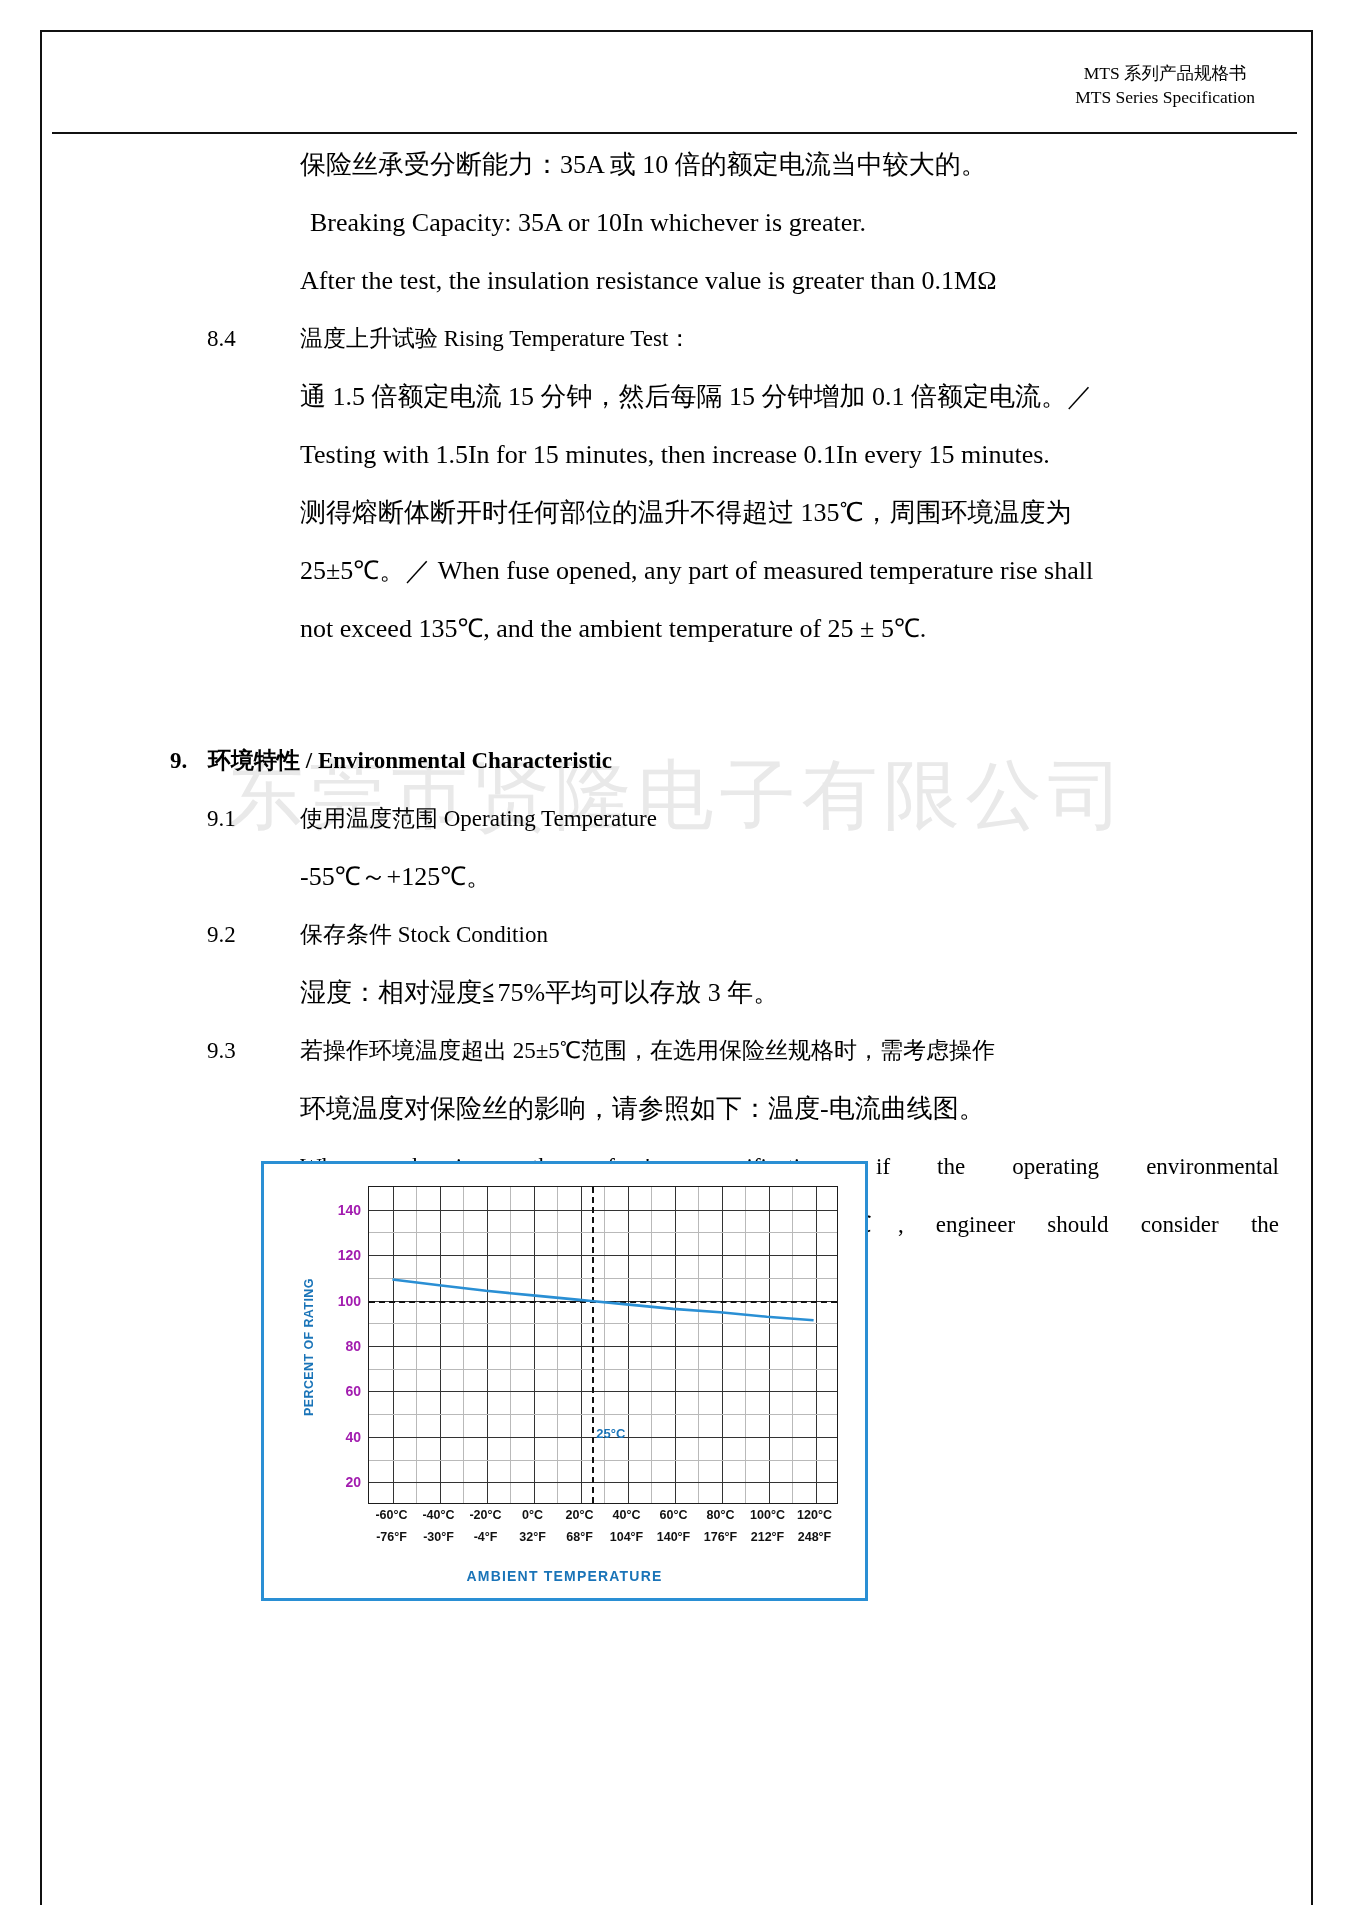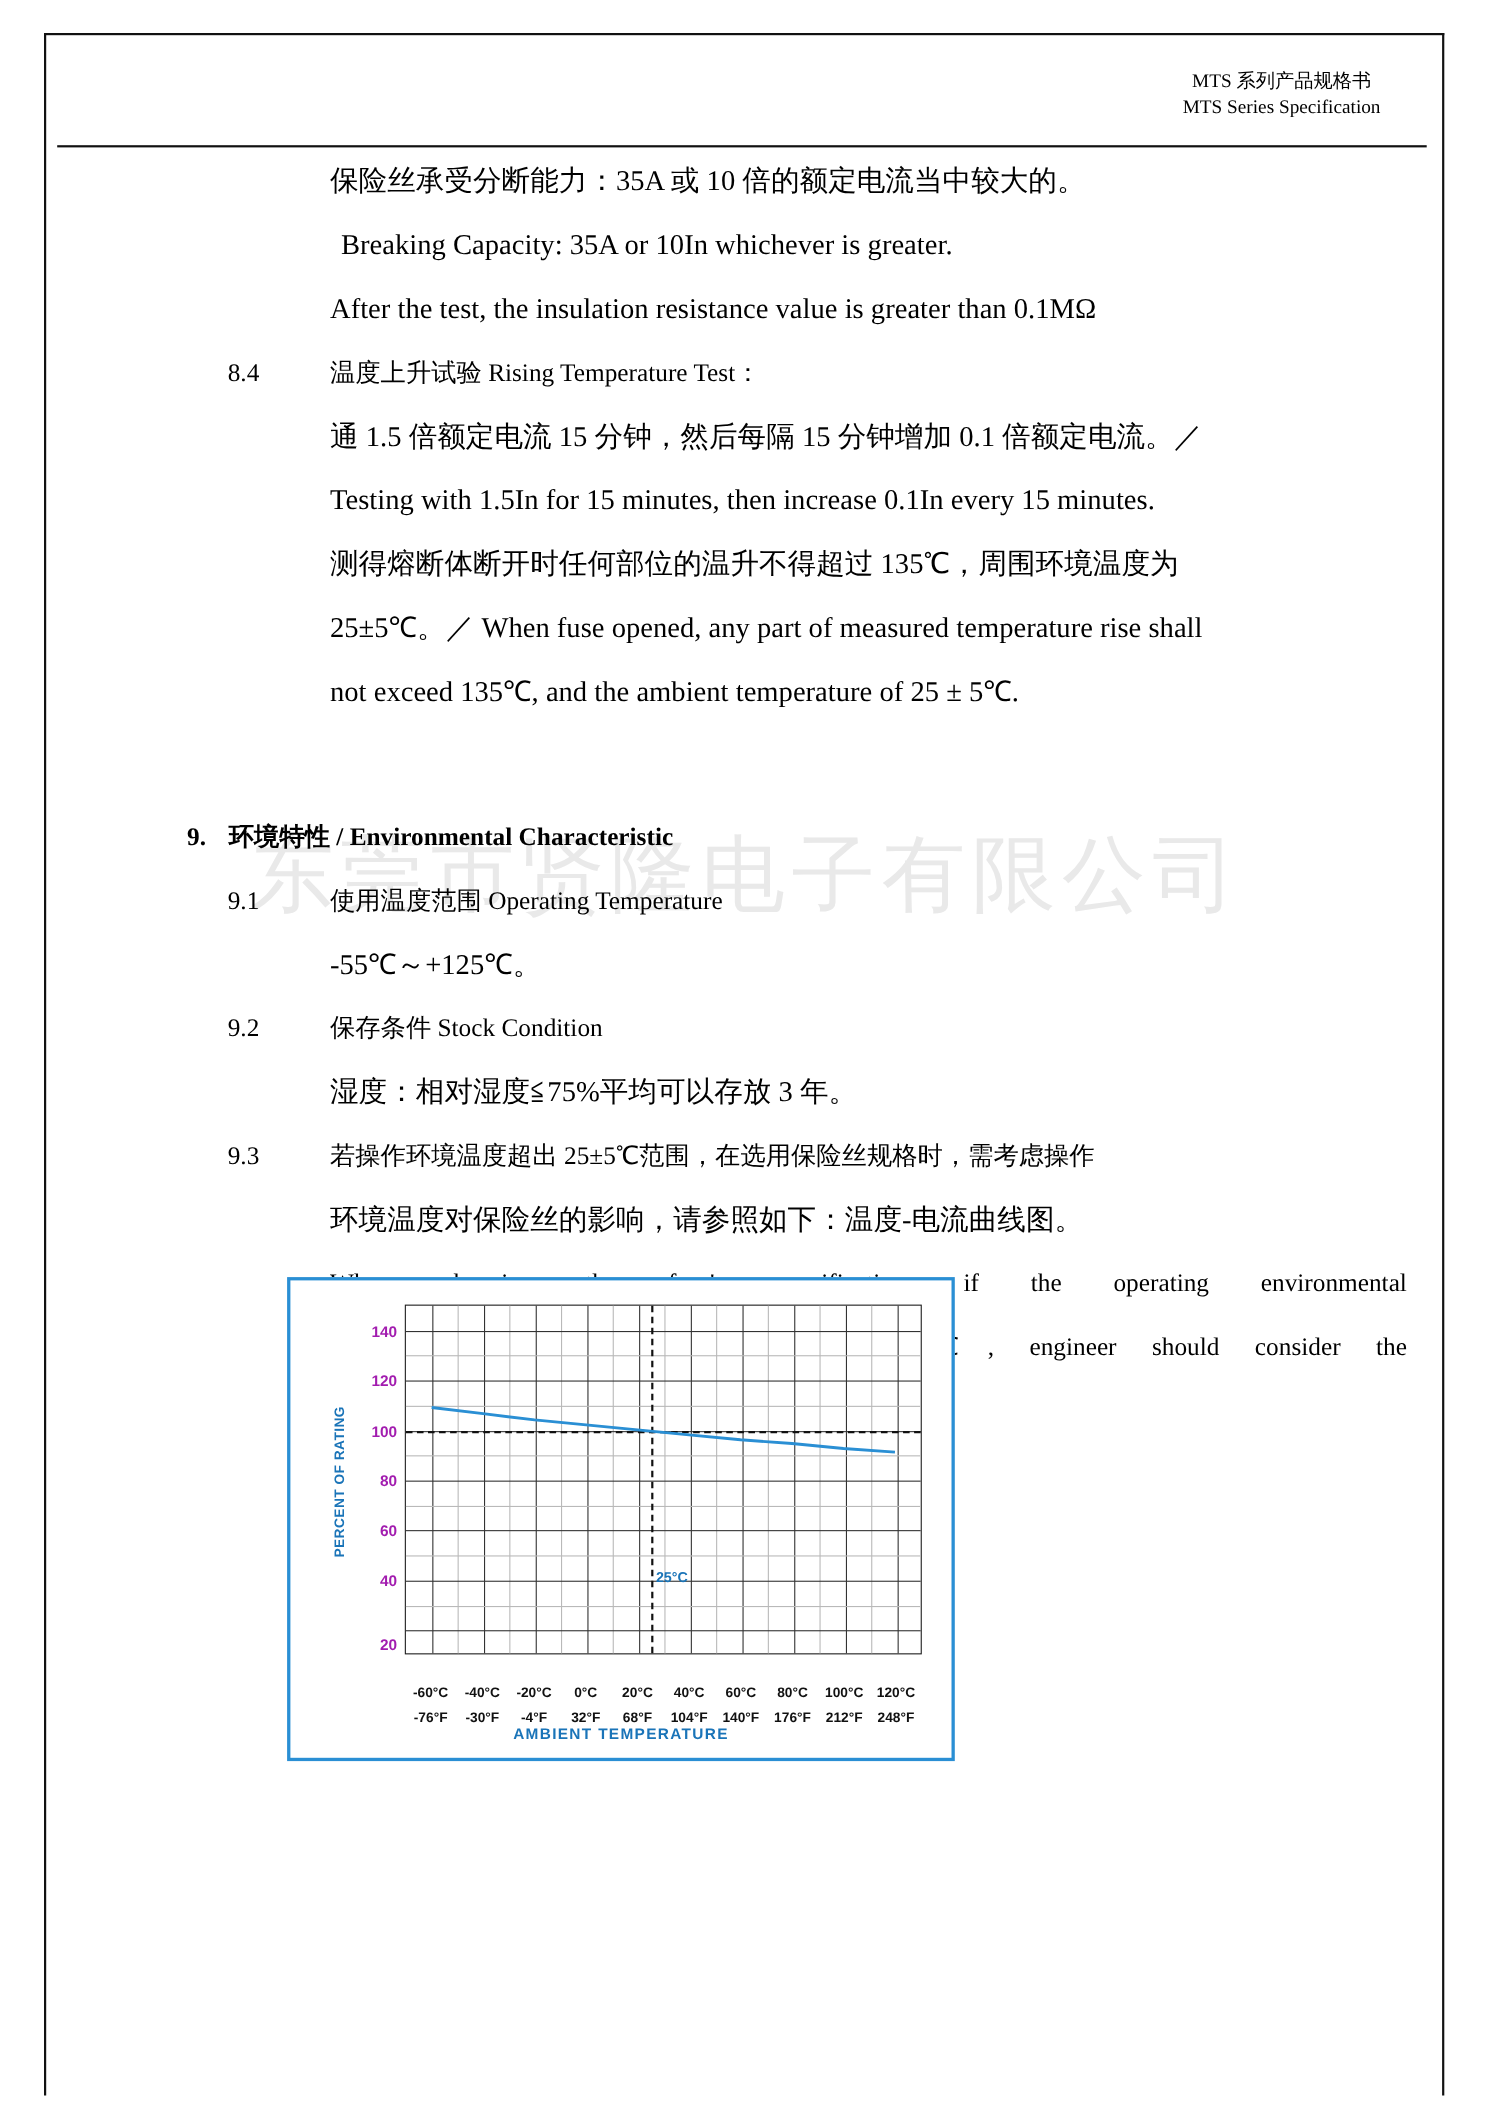--- a/index.html
+++ b/index.html
@@ -195,21 +195,21 @@
 
   #curve{position:absolute;left:0;top:0;width:100%;height:100%;}
 
   #xlabels{
     position:absolute;
     left:104px;
     top:344px;
     width:470px;
     height:60px;
   }
-  .xrow{position:absolute;left:0;width:100%;height:18px;margin-top:24px;}
+  .xrow{position:absolute;left:0;width:100%;height:18px;}
   .xrow.c{top:0;}
   .xrow.f{top:22px;}
   .xtick{
     position:absolute;
     transform:translateX(-50%);
     font-family:"Liberation Sans", sans-serif;
     font-weight:bold;
     font-size:12.5px;
     color:#111;
     white-space:nowrap;
@@ -323,21 +323,21 @@
           <div class="gridh minor" style="top: 181.714px;"></div>
           <div class="gridh" style="top: 159px;"></div>
           <div class="gridh minor" style="top: 136.286px;"></div>
           <div class="gridh" style="top: 113.571px;"></div>
           <div class="gridh minor" style="top: 90.8571px;"></div>
           <div class="gridh" style="top: 68.1429px;"></div>
           <div class="gridh minor" style="top: 45.4286px;"></div>
           <div class="gridh" style="top: 22.7143px;"></div>
         </div>
       <div id="ytick-layer">
-          <div class="ytick" style="top: 308px;">20</div>
+          <div class="ytick" style="top: 295px;">20</div>
           <div class="ytick" style="top: 249.857px;">40</div>
           <div class="ytick" style="top: 204.429px;">60</div>
           <div class="ytick" style="top: 159px;">80</div>
           <div class="ytick" style="top: 113.571px;">100</div>
           <div class="ytick" style="top: 68.1429px;">120</div>
           <div class="ytick" style="top: 22.7143px;">140</div>
         </div>
       <div id="dashed-100" style="top: 113.571px;"></div>
       <div id="dashed-25c" style="left: 223.25px;"></div>
       <div id="label-25c" style="left: 227.25px; top: 238.5px;">25°C</div>

